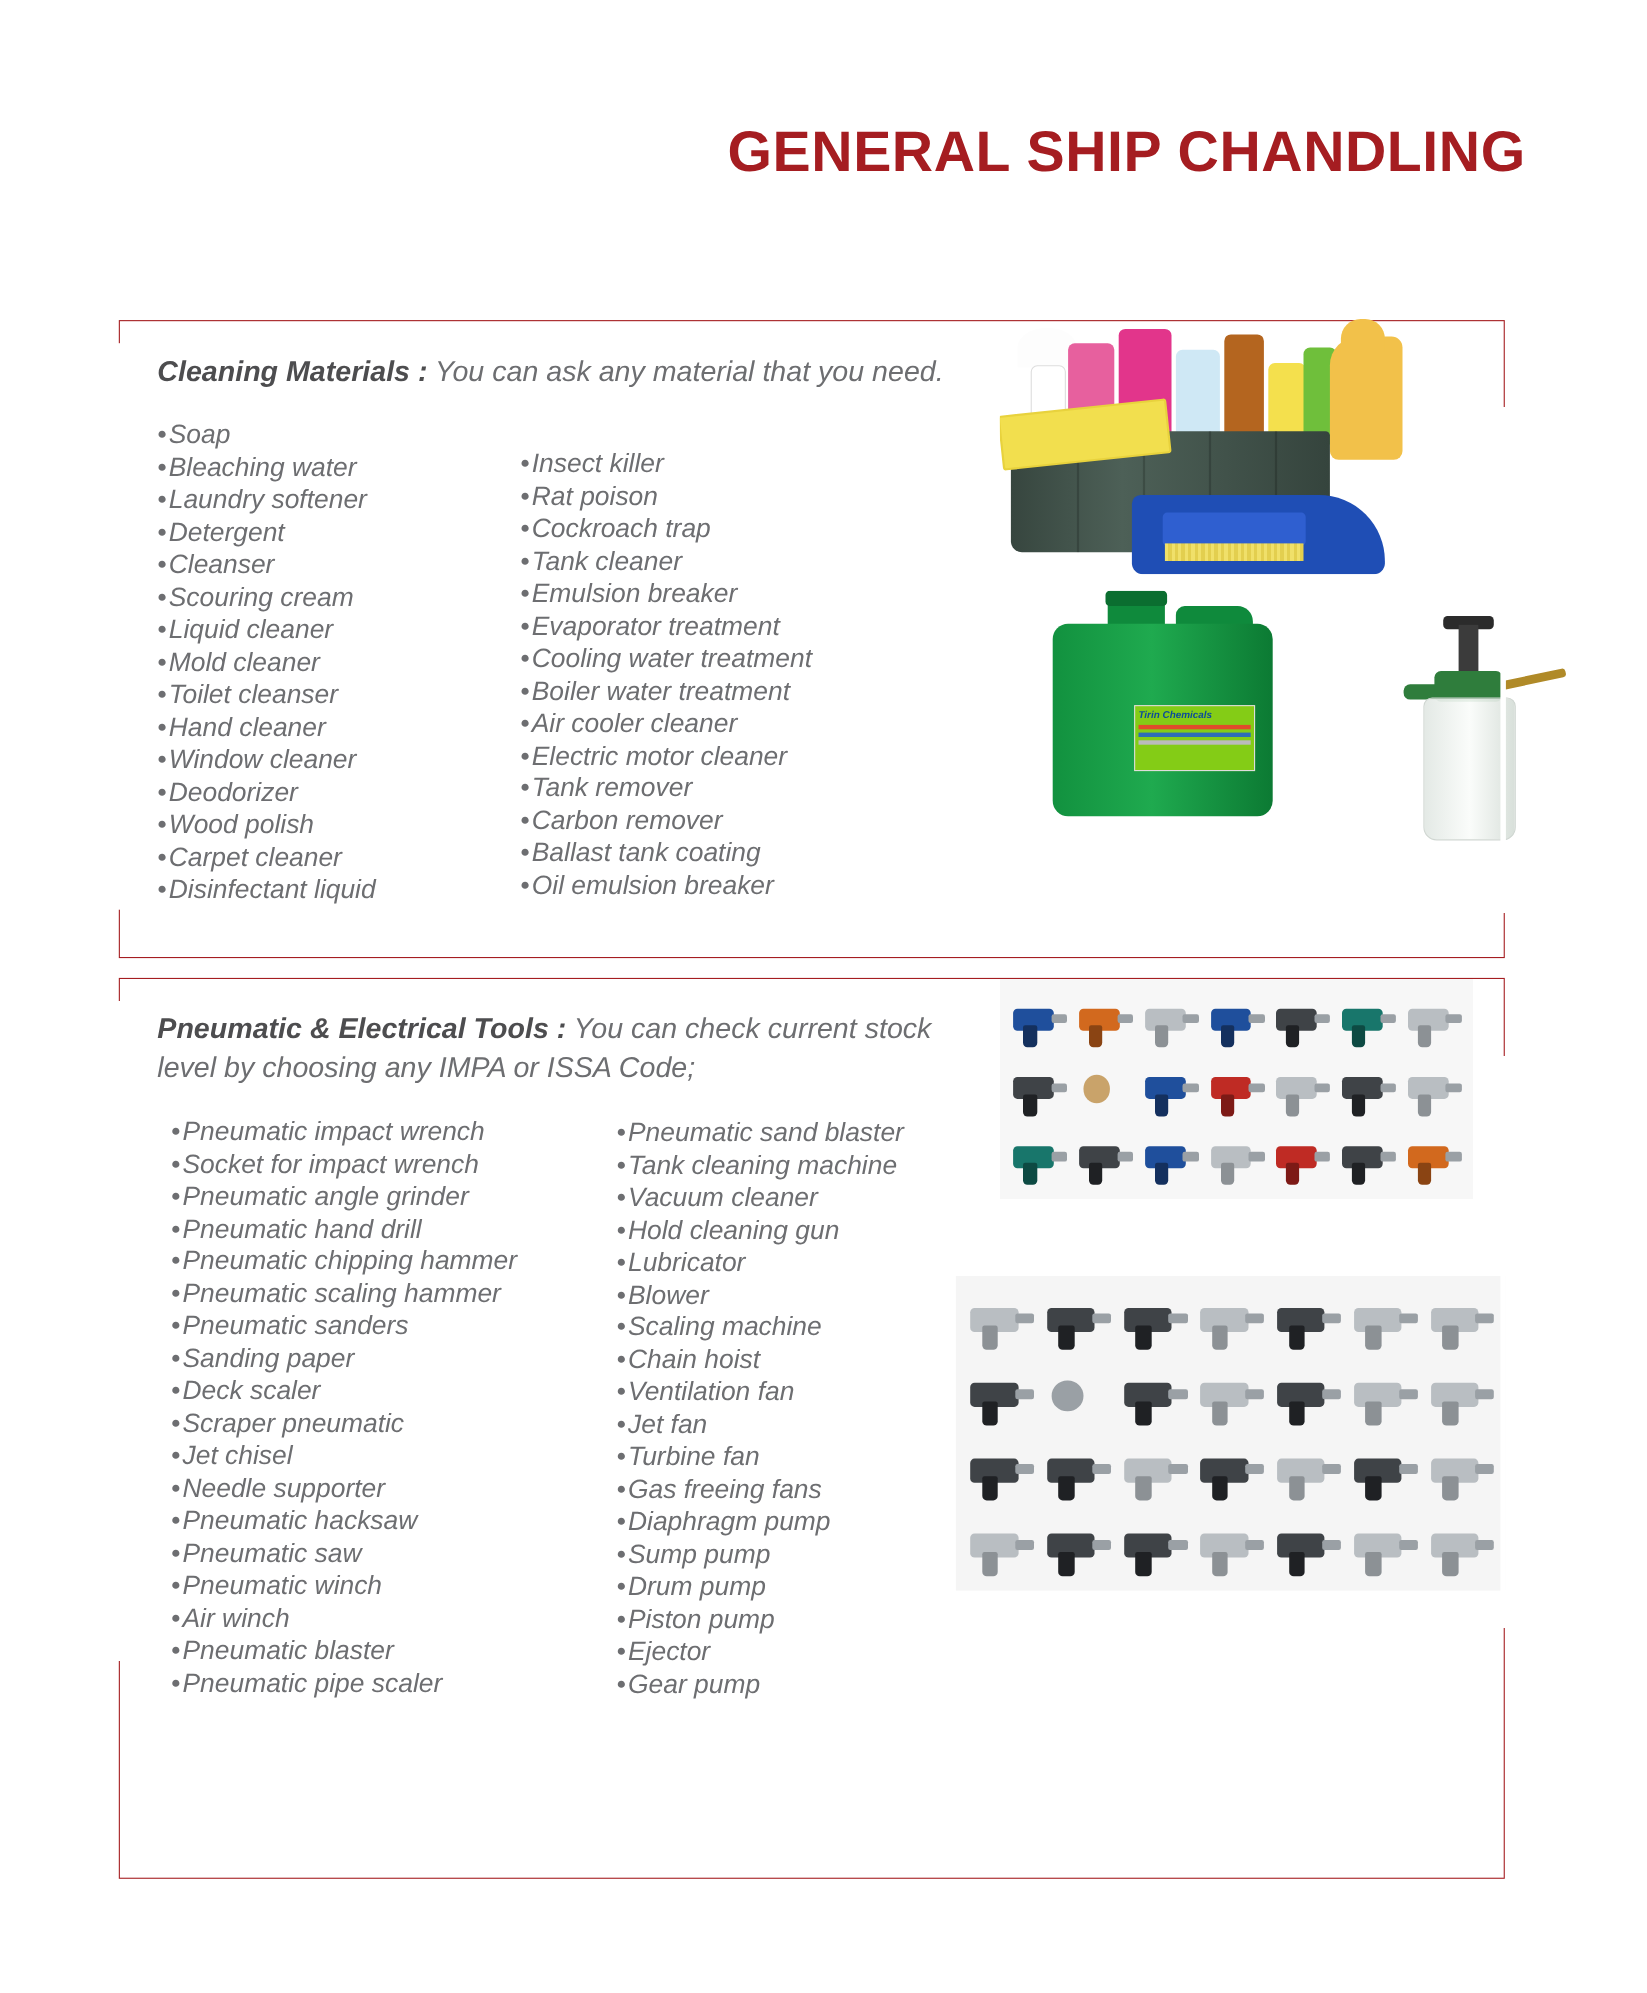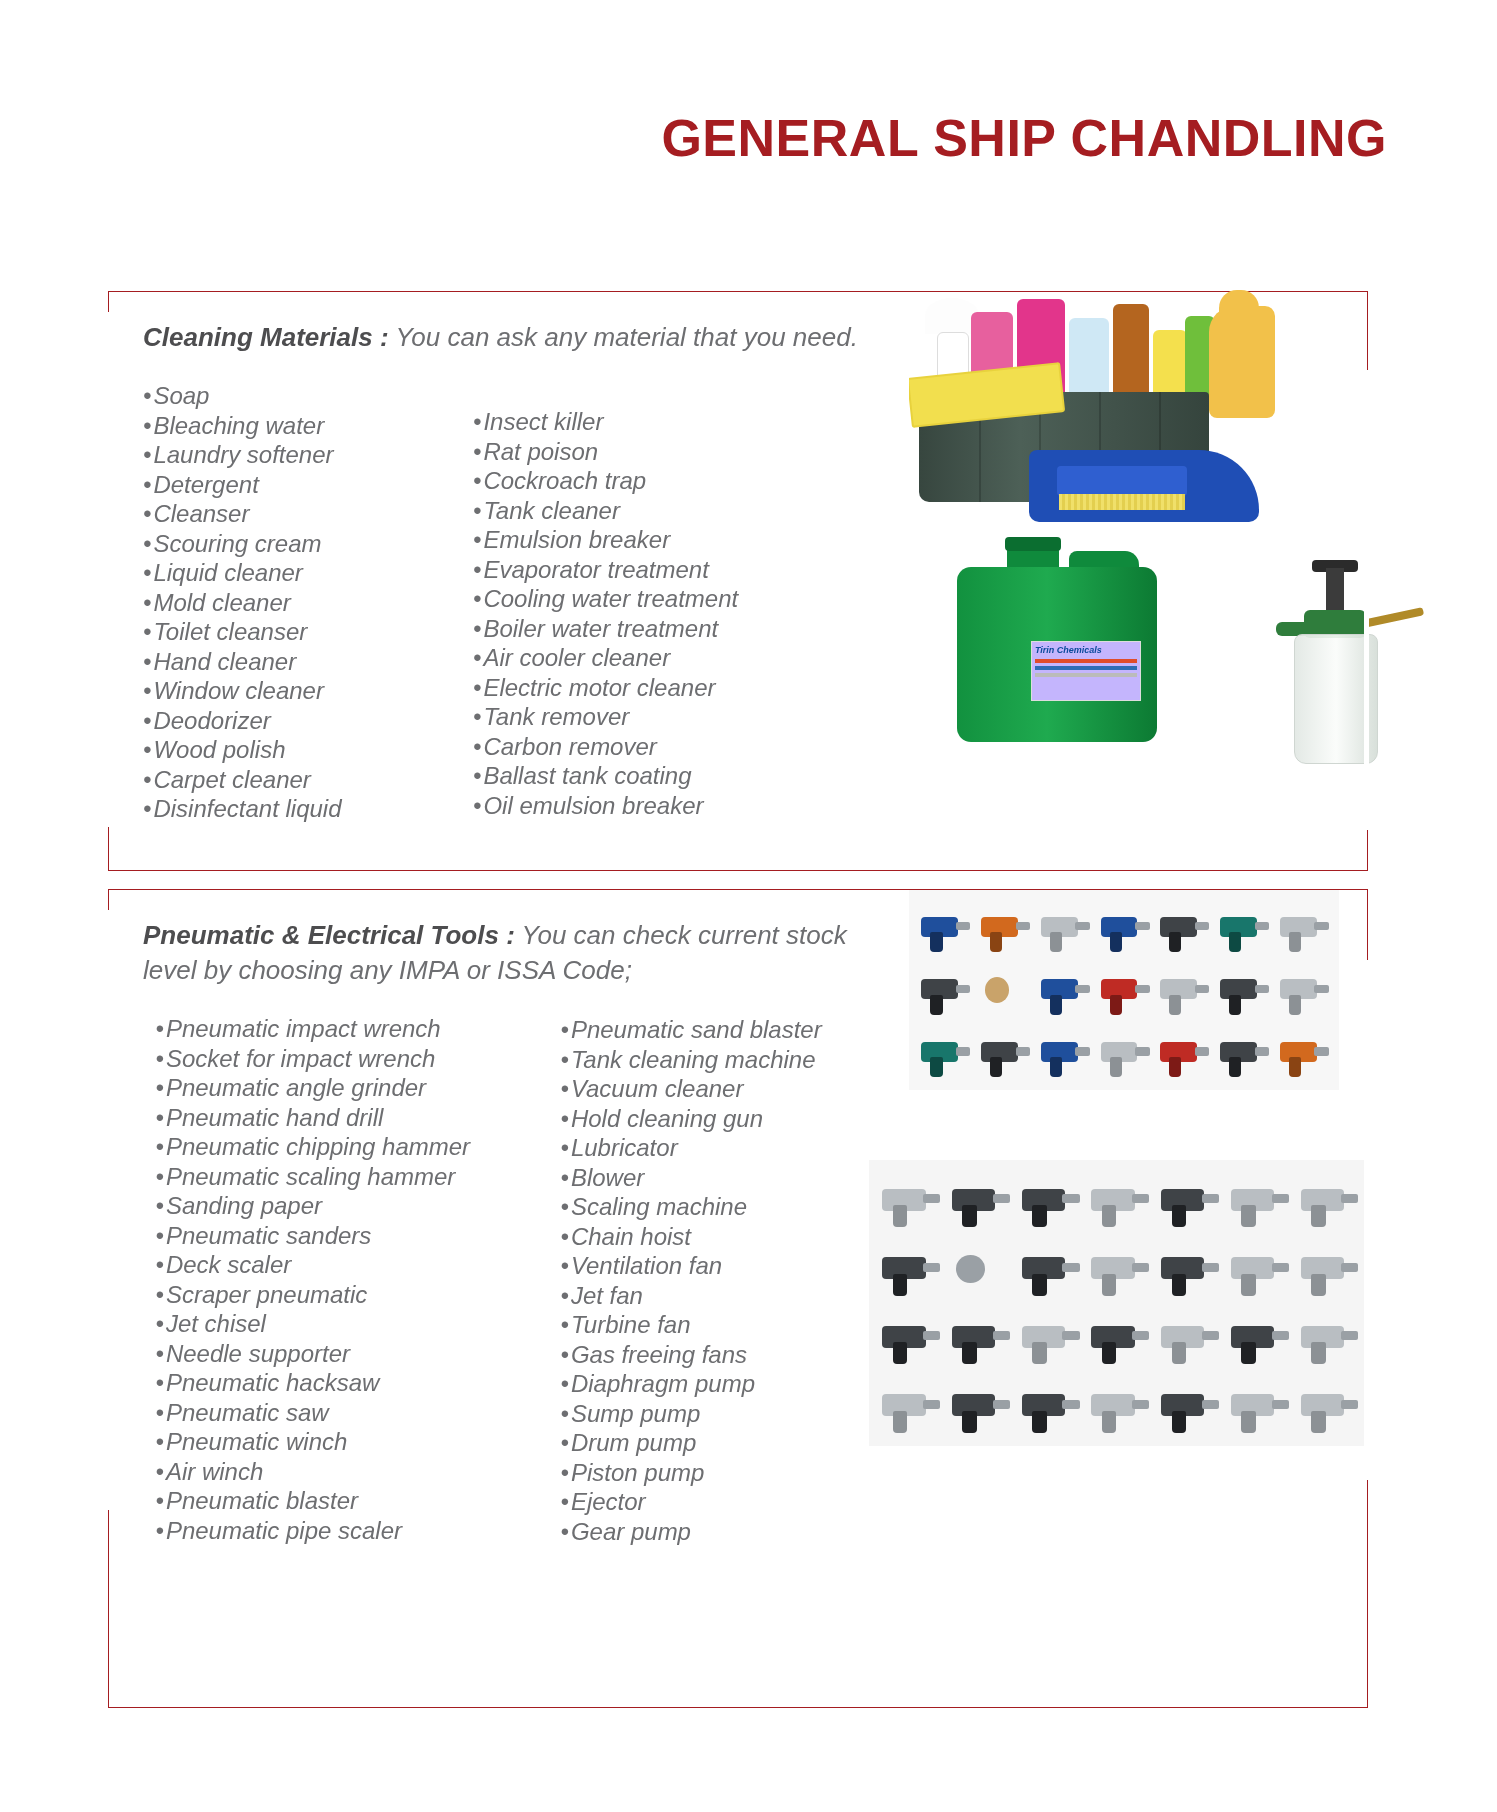--- a/index.html
+++ b/index.html
@@ -254,21 +254,21 @@
     position: absolute;
     left: 122px; top: 14px;
     width: 70px; height: 26px;
     background: #0f8a3c;
     border-radius: 8px 14px 0 0;
   }
   .can-label {
     position: absolute;
     left: 84px; top: 104px;
     width: 110px; height: 60px;
-    background: #c4b5fd;
+    background: #84cc16;
     border: 1px solid #ddd;
     font-size: 8px;
     color: #444;
     padding: 3px;
     box-sizing: border-box;
     line-height: 1.25;
     overflow: hidden;
   }
   .can-label b { color: #0b4b9c; font-size: 9px; }
   .can-label .bar { display:block; height:4px; background:#e04c2a; margin-top:3px; }
@@ -503,22 +503,22 @@
 
     <div class="columns">
       <div class="col col-1">
         <ul class="bullets">
           <li>Pneumatic impact wrench</li>
           <li>Socket for impact wrench</li>
           <li>Pneumatic angle grinder</li>
           <li>Pneumatic hand drill</li>
           <li>Pneumatic chipping hammer</li>
           <li>Pneumatic scaling hammer</li>
+          <li>Pneumatic sanders</li>
           <li>Sanding paper</li>
-          <li>Pneumatic sanders</li>
           <li>Deck scaler</li>
           <li>Scraper pneumatic</li>
           <li>Jet chisel</li>
           <li>Needle supporter</li>
           <li>Pneumatic hacksaw</li>
           <li>Pneumatic saw</li>
           <li>Pneumatic winch</li>
           <li>Air winch</li>
           <li>Pneumatic blaster</li>
           <li>Pneumatic pipe scaler</li>

